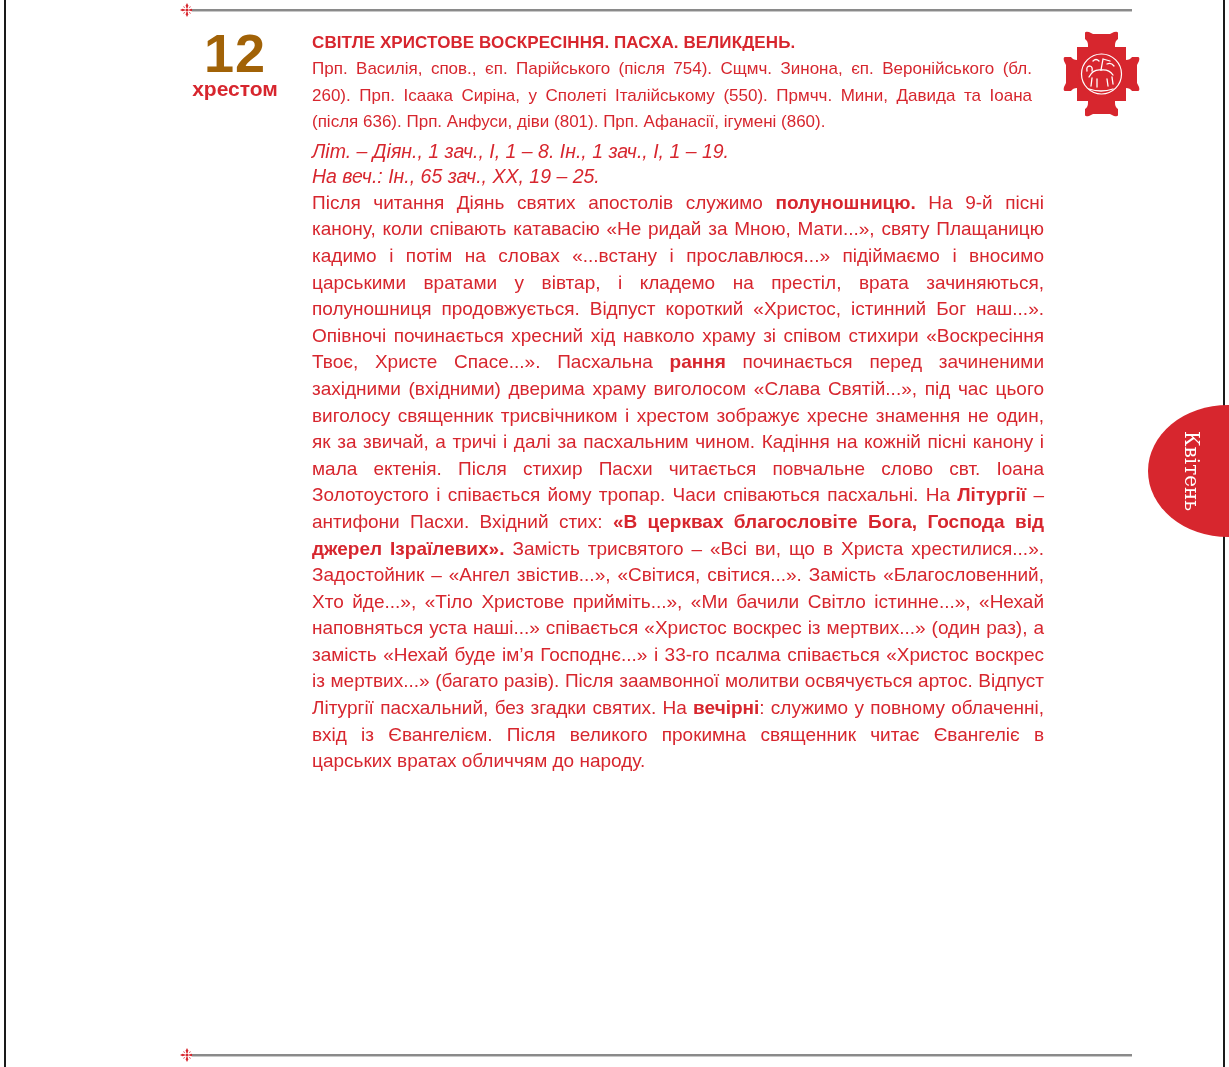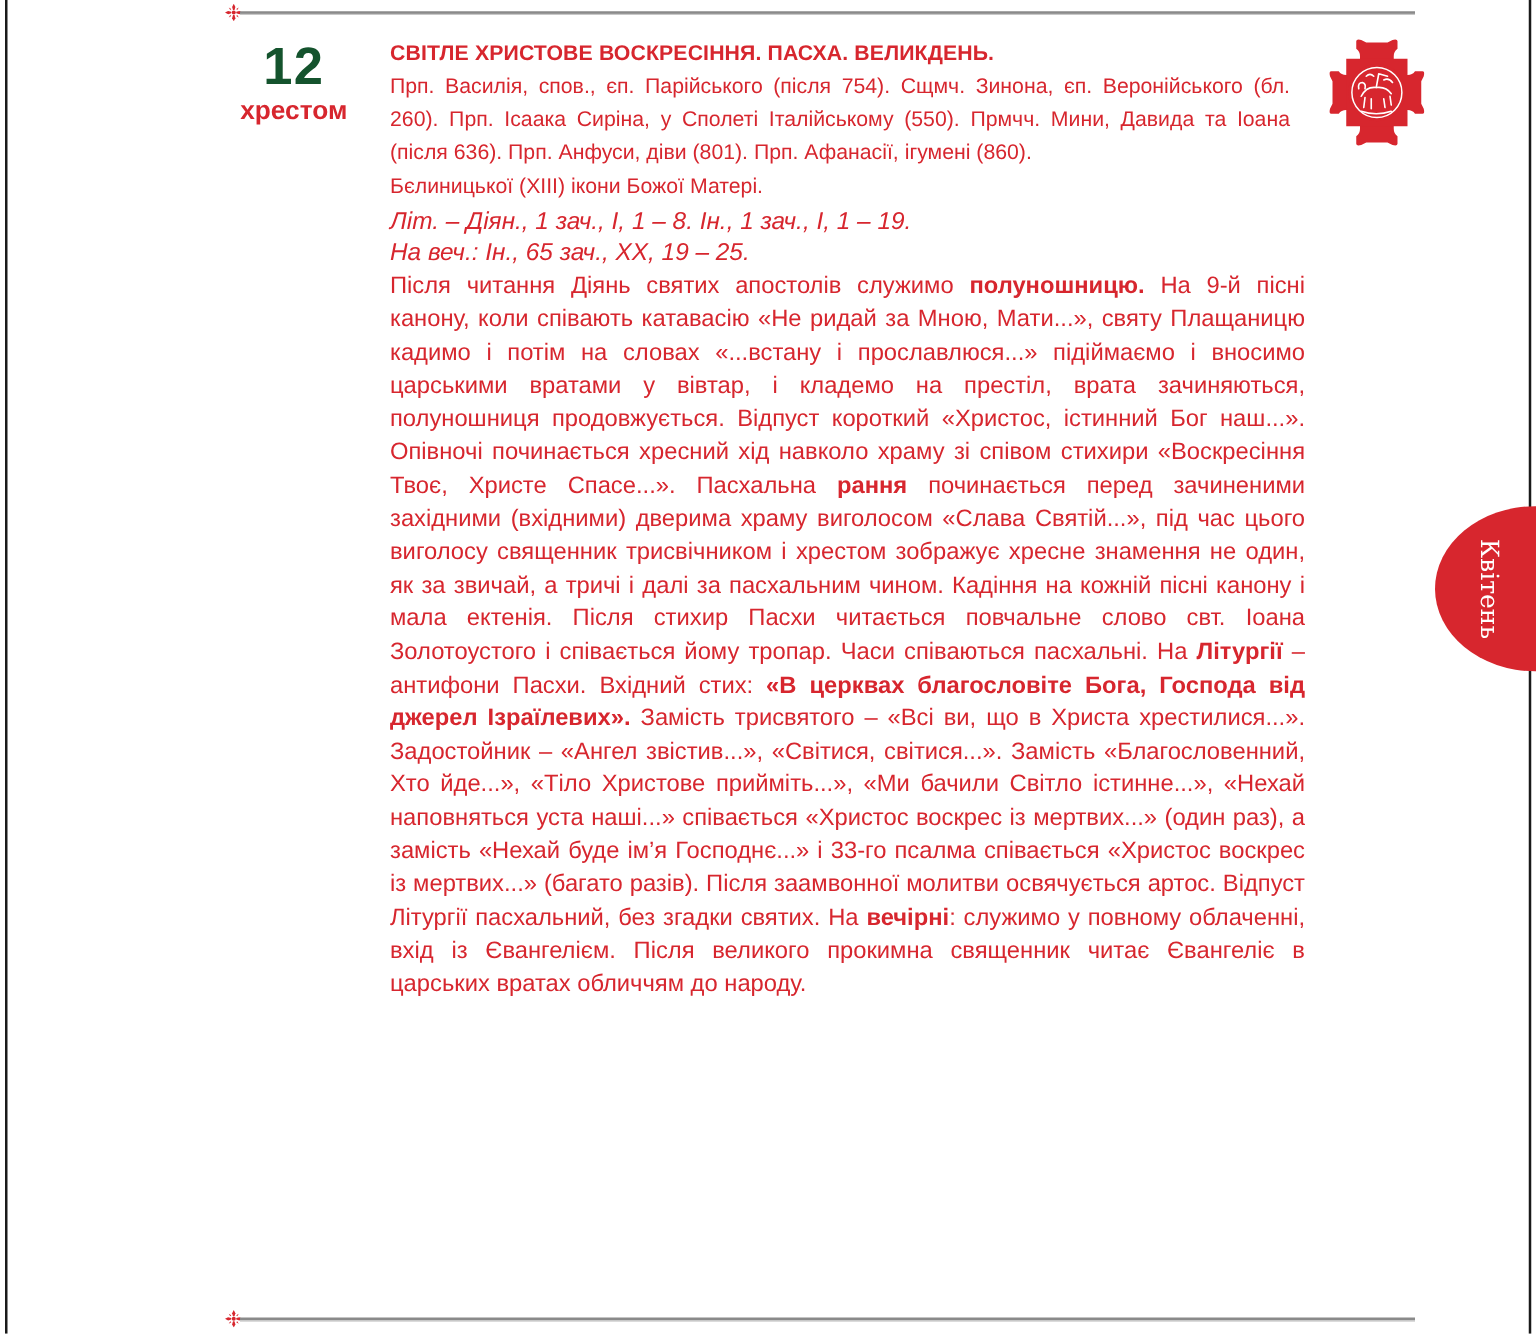--- a/index.html
+++ b/index.html
@@ -10,21 +10,21 @@
   .page-border-left { position: absolute; left: 4px; top: 0; width: 2px; height: 1067px; background: #1a1a1a; }
   .page-border-right { position: absolute; left: 1223px; top: 0; width: 2px; height: 1067px; background: #1a1a1a; }
 
   .rule { position: absolute; left: 180px; width: 952px; height: 10px; }
   .rule .line { position: absolute; left: 12px; right: 0; top: 4px; height: 2px; background: #8a8a8a; border-bottom: 1px solid #c8c8c8; }
   .rule .orn { position: absolute; left: 0; top: -2px; width: 14px; height: 14px; }
   .rule-top { top: 5px; }
   .rule-bottom { top: 1050px; }
 
   .date-block { position: absolute; left: 190px; top: 28px; width: 90px; text-align: center; }
-  .day-number { font-weight: 700; font-size: 42px; line-height: 50px; letter-spacing: 1px; color: #14532d; font-family: "Liberation Sans", sans-serif; }
+  .day-number { font-weight: 700; font-size: 54px; line-height: 50px; letter-spacing: 1px; color: #a16207; font-family: "Liberation Sans", sans-serif; }
   .day-name { font-weight: 700; font-size: 21px; line-height: 22px; margin-top: 0; }
 
   .content { position: absolute; left: 312px; top: 30px; width: 735px; }
   .title { font-weight: 700; font-size: 17px; line-height: 26px; letter-spacing: 0.1px; white-space: nowrap; }
   .p { font-size: 17px; line-height: 26.6px; }
   .commemorations { width: 720px; text-align: justify; }
   .icon-line { margin-top: 0; }
   .liturgy-title { font-weight: 700; font-size: 20.5px; line-height: 28px; }
   .readings { font-style: italic; font-size: 19.5px; line-height: 25px; margin-top: 3px; }
   .body-text { text-align: justify; text-align-last: left; font-size: 19px; line-height: 26.6px; margin-top: 1px; width: 732px; }
@@ -61,21 +61,20 @@
 </div>
 
 <div class="date-block">
   <div class="day-number">12</div>
   <div class="day-name">хрестом</div>
 </div>
 
 <div class="content">
   <div class="title">СВІТЛЕ ХРИСТОВЕ ВОСКРЕСІННЯ. ПАСХА. ВЕЛИКДЕНЬ.</div>
   <div class="p commemorations">Прп. Василія, спов., єп. Парійського (після 754). Сщмч. Зинона, єп. Веронійського (бл. 260). Прп. Ісаака Сиріна, у Сполеті Італійському (550). Прмчч. Мини, Давида та Іоана (після 636). Прп. Анфуси, діви (801). Прп. Афанасії, ігумені (860).</div>
-  <div class="p icon-line">Бєлиницької (XIII) ікони Божої Матері.</div>
   <div class="readings">
     <div>Літ. – Діян., 1 зач., I, 1 – 8. Ін., 1 зач., I, 1 – 19.</div>
     <div>На веч.: Ін., 65 зач., XX, 19 – 25.</div>
   </div>
   <div class="body-text">
     <span>Після читання Діянь святих апостолів служимо </span><span class="b">полуношницю.</span><span> На 9-й пісні канону, коли співають катавасію «Не ридай за Мною, Мати...», святу Плащаницю кадимо і потім на словах «...встану і прославлюся...» підіймаємо і вносимо царськими вратами у вівтар, і кладемо на престіл, врата зачиняються, полуношниця продовжується. Відпуст короткий «Христос, істинний Бог наш...». Опівночі починається хресний хід навколо храму зі співом стихири «Воскресіння Твоє, Христе Спасе...». Пасхальна </span><span class="b">рання</span><span> починається перед зачиненими західними (вхідними) дверима храму виголосом «Слава Святій...», під час цього виголосу священник трисвічником і хрестом зображує хресне знамення не один, як за звичай, а тричі і далі за пасхальним чином. Кадіння на кожній пісні канону і мала ектенія. Після стихир Пасхи читається повчальне слово свт. Іоана Золотоустого і співається йому тропар. Часи співаються пасхальні. На </span><span class="b">Літургії</span><span> – антифони Пасхи. Вхідний стих: </span><span class="b">«В церквах благословіте Бога, Господа від джерел Ізраїлевих».</span><span> Замість трисвятого – «Всі ви, що в Христа хрестилися...». Задостойник – «Ангел звістив...», «Світися, світися...». Замість «Благословенний, Хто йде...», «Тіло Христове прийміть...», «Ми бачили Світло істинне...», «Нехай наповняться уста наші...» співається «Христос воскрес із мертвих...» (один раз), а замість «Нехай буде ім’я Господнє...» і 33-го псалма співається «Христос воскрес із мертвих...» (багато разів). Після заамвонної молитви освячується артос. Відпуст Літургії пасхальний, без згадки святих. На </span><span class="b">вечірні</span><span>: служимо у повному облаченні, вхід із Євангелієм. Після великого прокимна священник читає Євангеліє в царських вратах обличчям до народу.</span>
   </div>
 </div>
 
 <svg class="emblem" viewBox="0 0 77 86">

